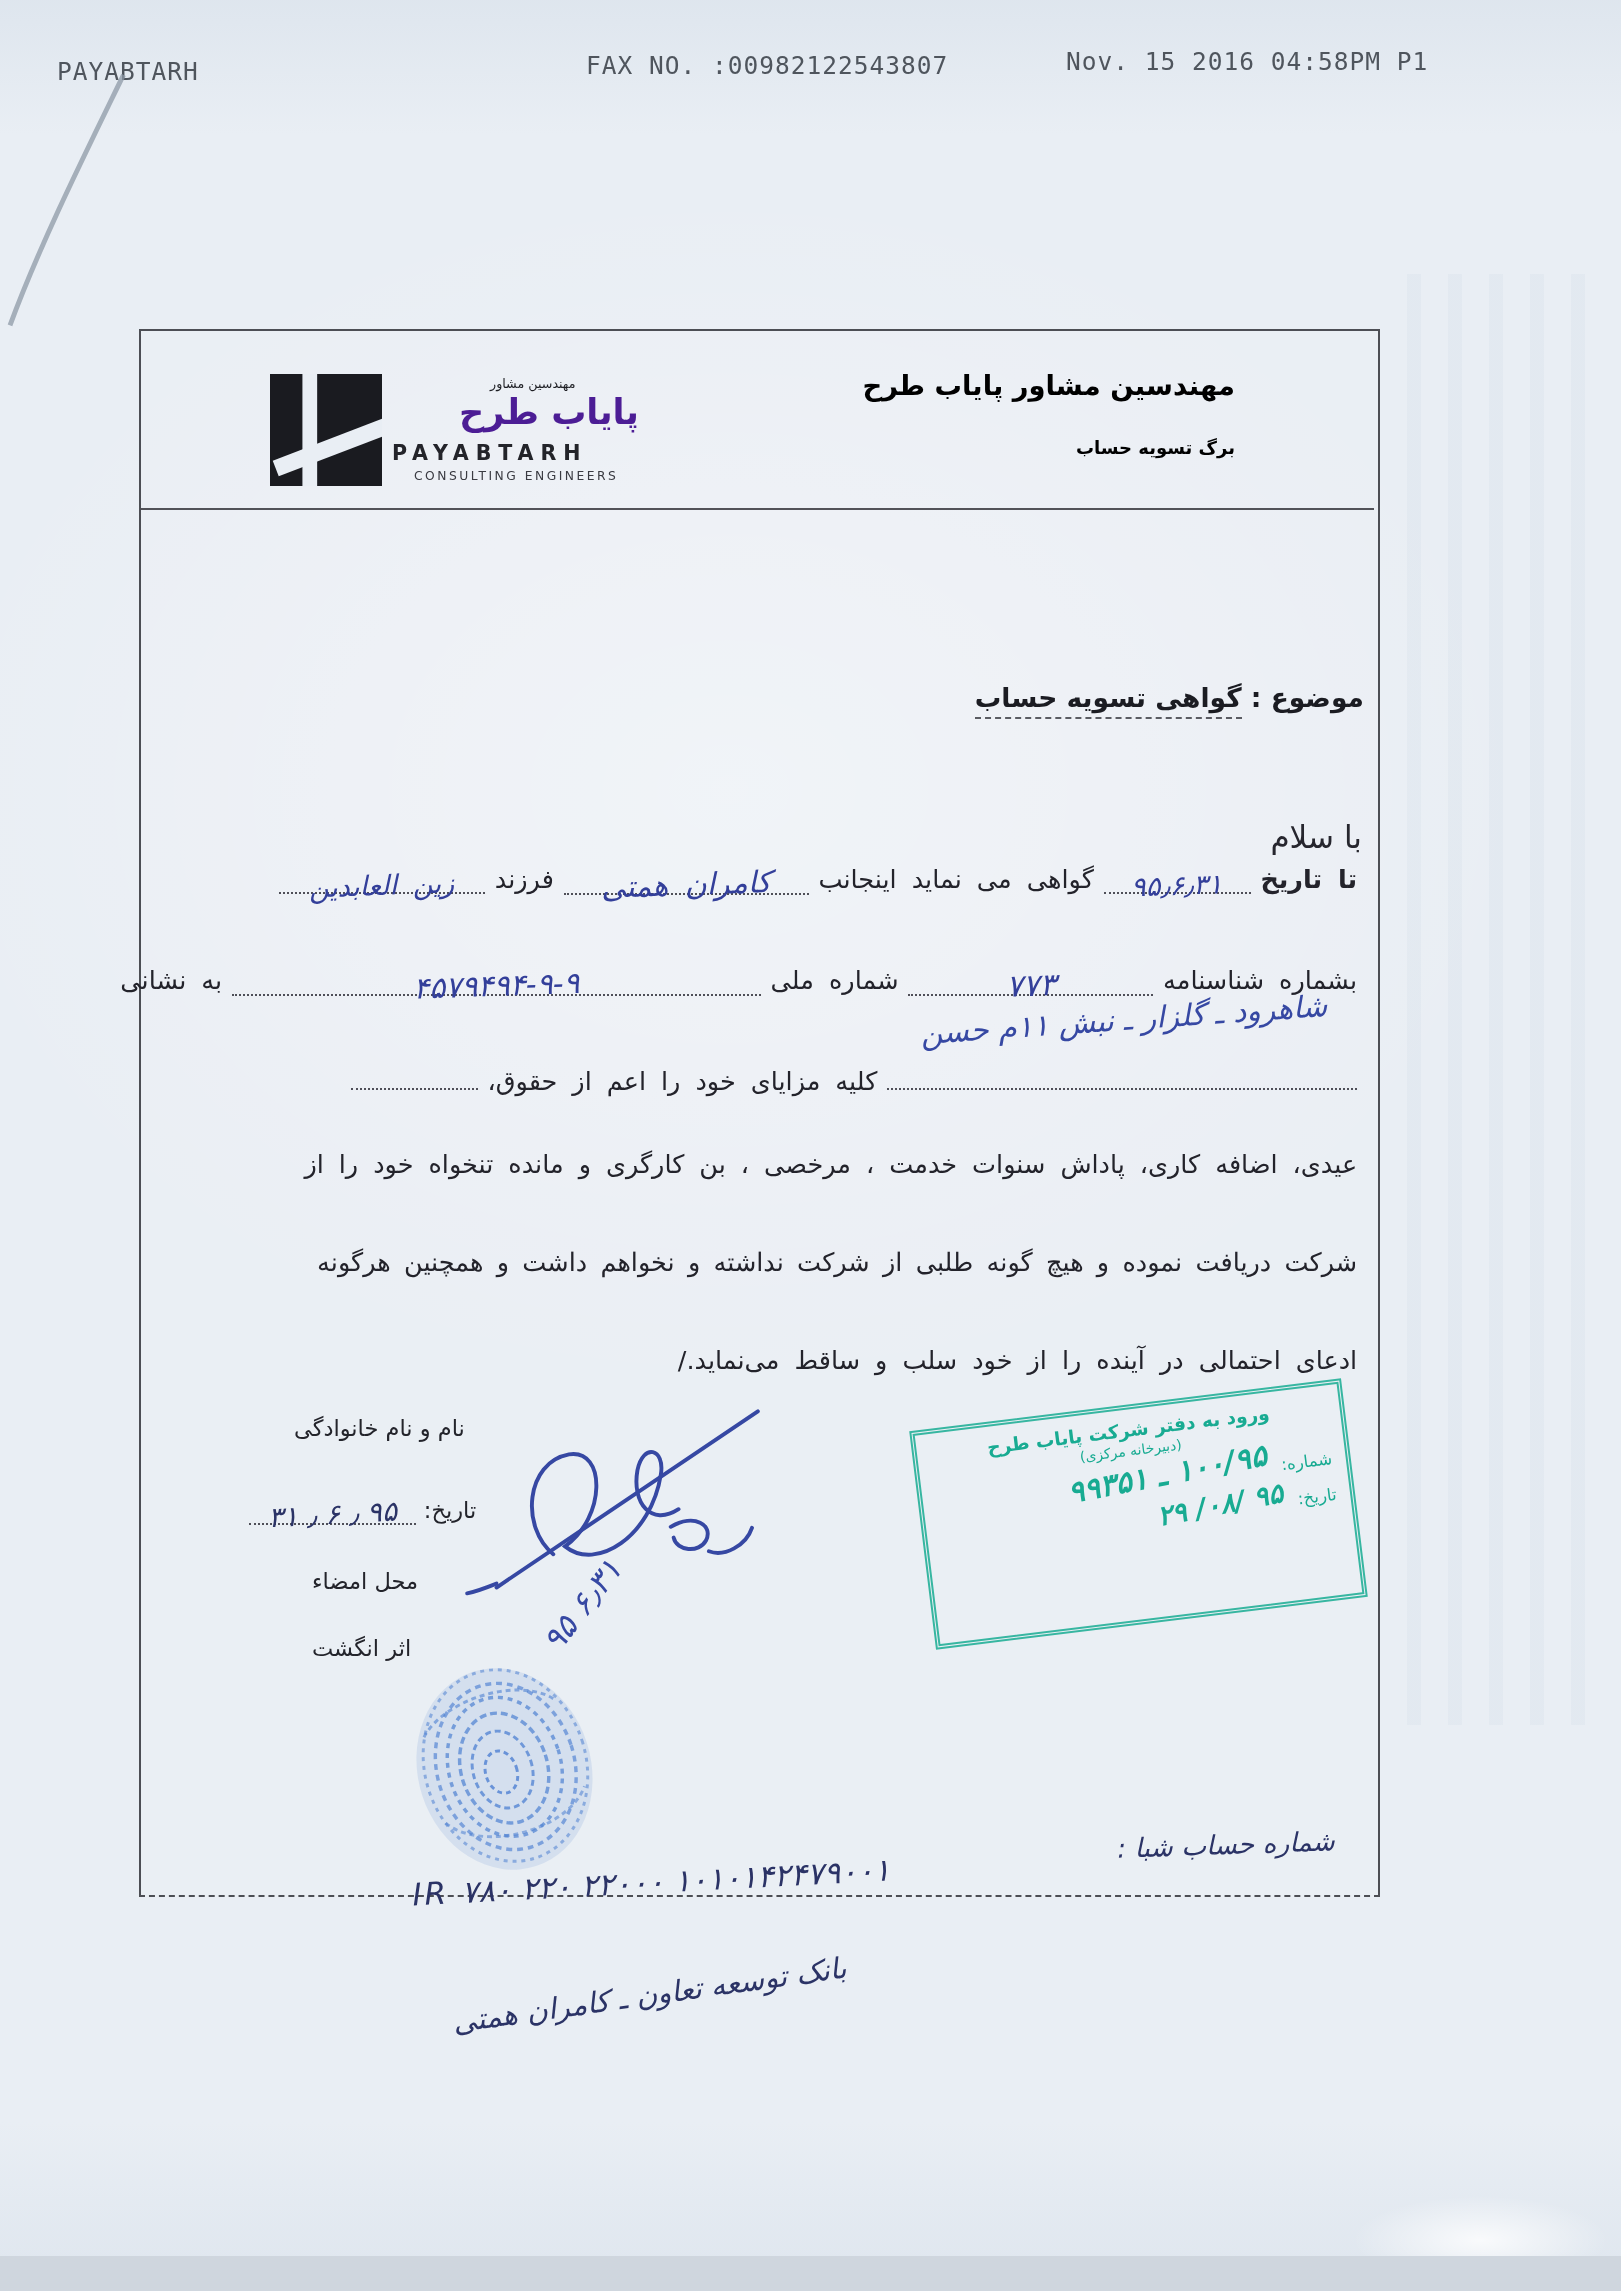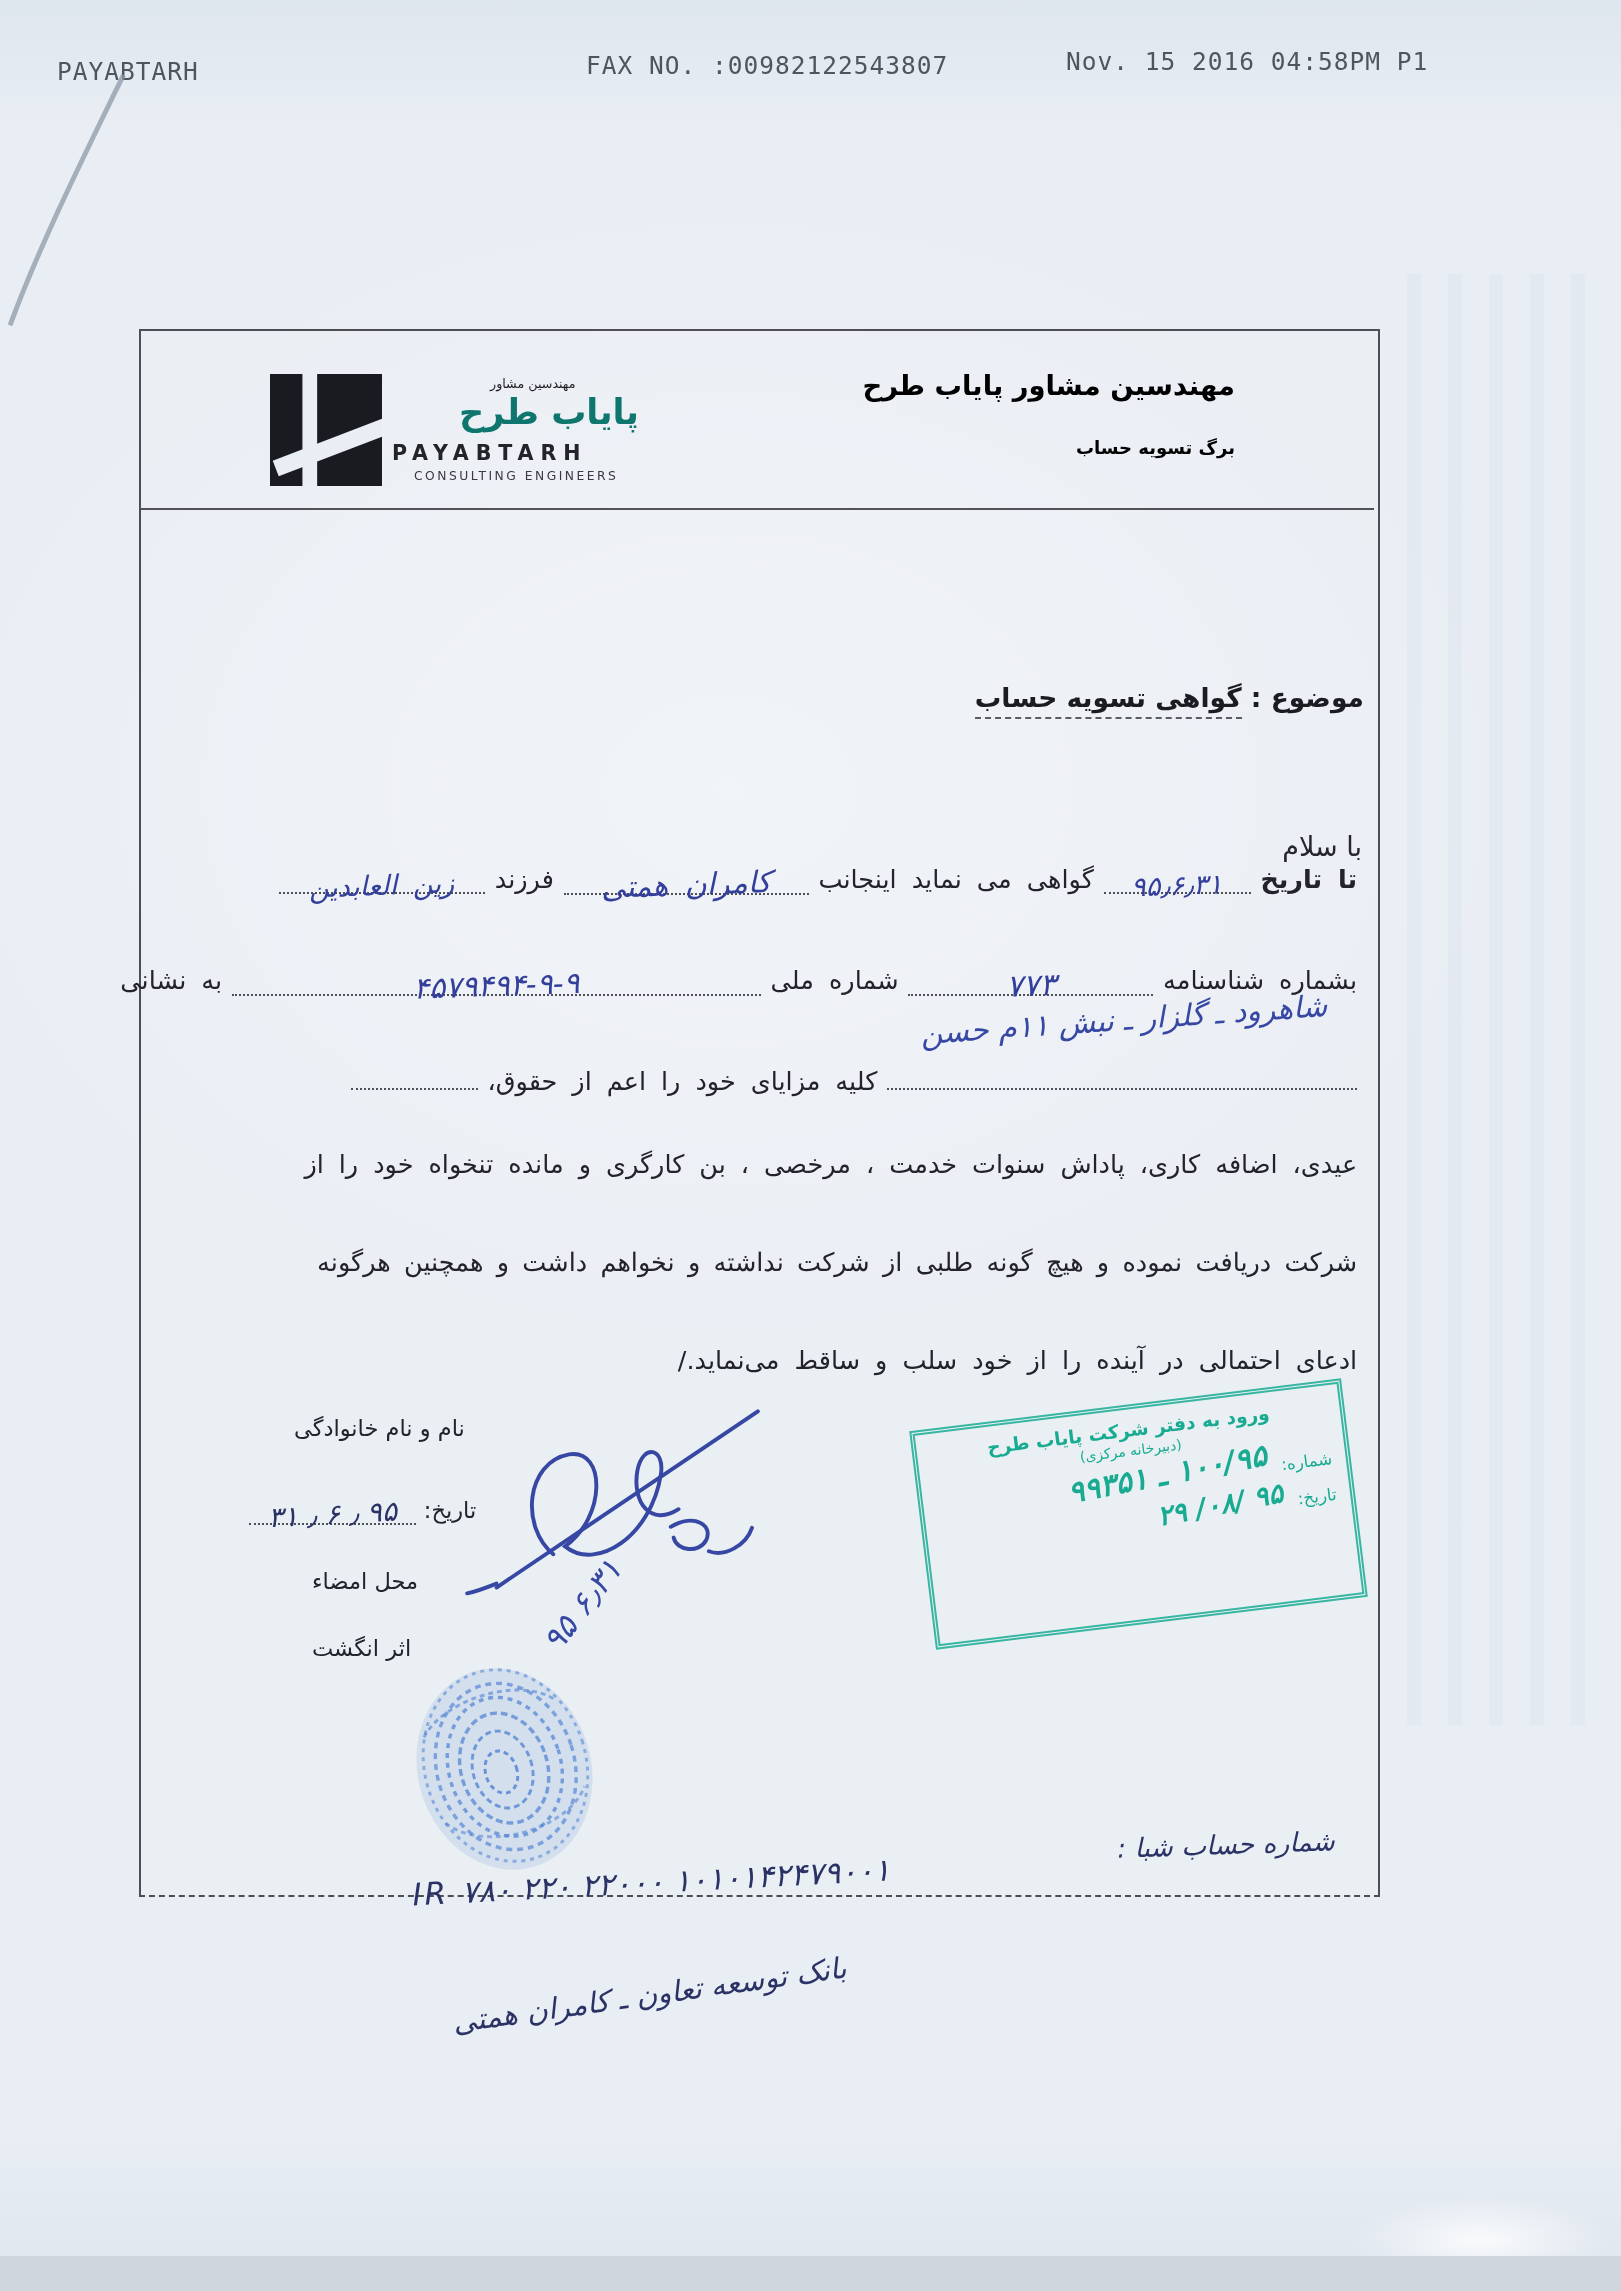--- a/index.html
+++ b/index.html
@@ -11,21 +11,21 @@
           linear-gradient(180deg, rgba(190,205,220,.25) 0%, rgba(233,238,244,0) 6%, rgba(233,238,244,0) 94%, rgba(190,205,220,.2) 100%);}
   .abs{position:absolute;}
   
   .fax{font-family:"DejaVu Sans Mono",monospace;color:#4f555d;font-size:24.5px;letter-spacing:1px;white-space:nowrap;}
   
   .frame{left:139px;top:329px;width:1237px;height:1564px;
          border:2px solid rgba(42,43,49,.82);border-bottom-style:dashed;background:rgba(255,255,255,.06);}
   .divider{left:141px;top:508px;width:1233px;height:2px;background:rgba(42,43,49,.8);}
   
   .brand-fa-small{font-size:12.7px;font-weight:normal;color:#1d1e23;}
-  .brand-fa{font-size:35px;font-weight:bold;color:#0f766e;}
+  .brand-fa{font-size:35px;font-weight:bold;color:#4c1d95;}
   .brand-en{font-size:20.6px;font-weight:bold;letter-spacing:6.9px;color:#23242a;}
   .brand-en-sub{font-size:12.3px;letter-spacing:2.5px;color:#3a3b42;}
   .hdr{width:490px;text-align:right;font-weight:bold;color:#000000;}
   
   .rtl{direction:rtl;unicode-bidi:isolate;}
   .subject{font-size:26.5px;font-weight:bold;color:#1b1c22;white-space:nowrap;}
   .subject .u{border-bottom:2px dashed rgba(40,41,48,.75);padding-bottom:3.9px;}
   .bodyline{font-size:25.5px;color:#23232b;white-space:nowrap;word-spacing:6.9px;
             display:flex;align-items:baseline;}
   .bodyline > *{margin:0 4.9px;}
@@ -73,21 +73,21 @@
   <div class="abs hdr rtl" style="left:745px;top:370px;font-size:27.4px;">مهندسین مشاور پایاب طرح</div>
   <div class="abs hdr rtl" style="left:745px;top:437px;font-size:18px;">برگ تسویه حساب</div>
 
   <div class="abs divider"></div>
 
   <div class="abs subject rtl" style="right:257px;top:682px;">
     <span>موضوع :</span>
     <span class="u">گواهی تسویه حساب</span>
   </div>
 
-  <div class="abs rtl" style="right:259px;top:819px;font-size:27px;margin-top:12px;">با سلام</div>
+  <div class="abs rtl" style="right:259px;top:819px;font-size:31px;">با سلام</div>
 
   <div class="abs bodyline rtl" style="right:259px;top:859px;">
     <b>تا تاریخ</b>
     <span class="fill" style="width:147px;">
       <i class="hw">۹۵٫۶٫۳۱</i>
       </span>
     <span>گواهی می نماید اینجانب</span>
     <span class="fill" style="width:245px;">
       <i class="hw" style="font-size:30px;">کامران همتی</i>
       </span>

